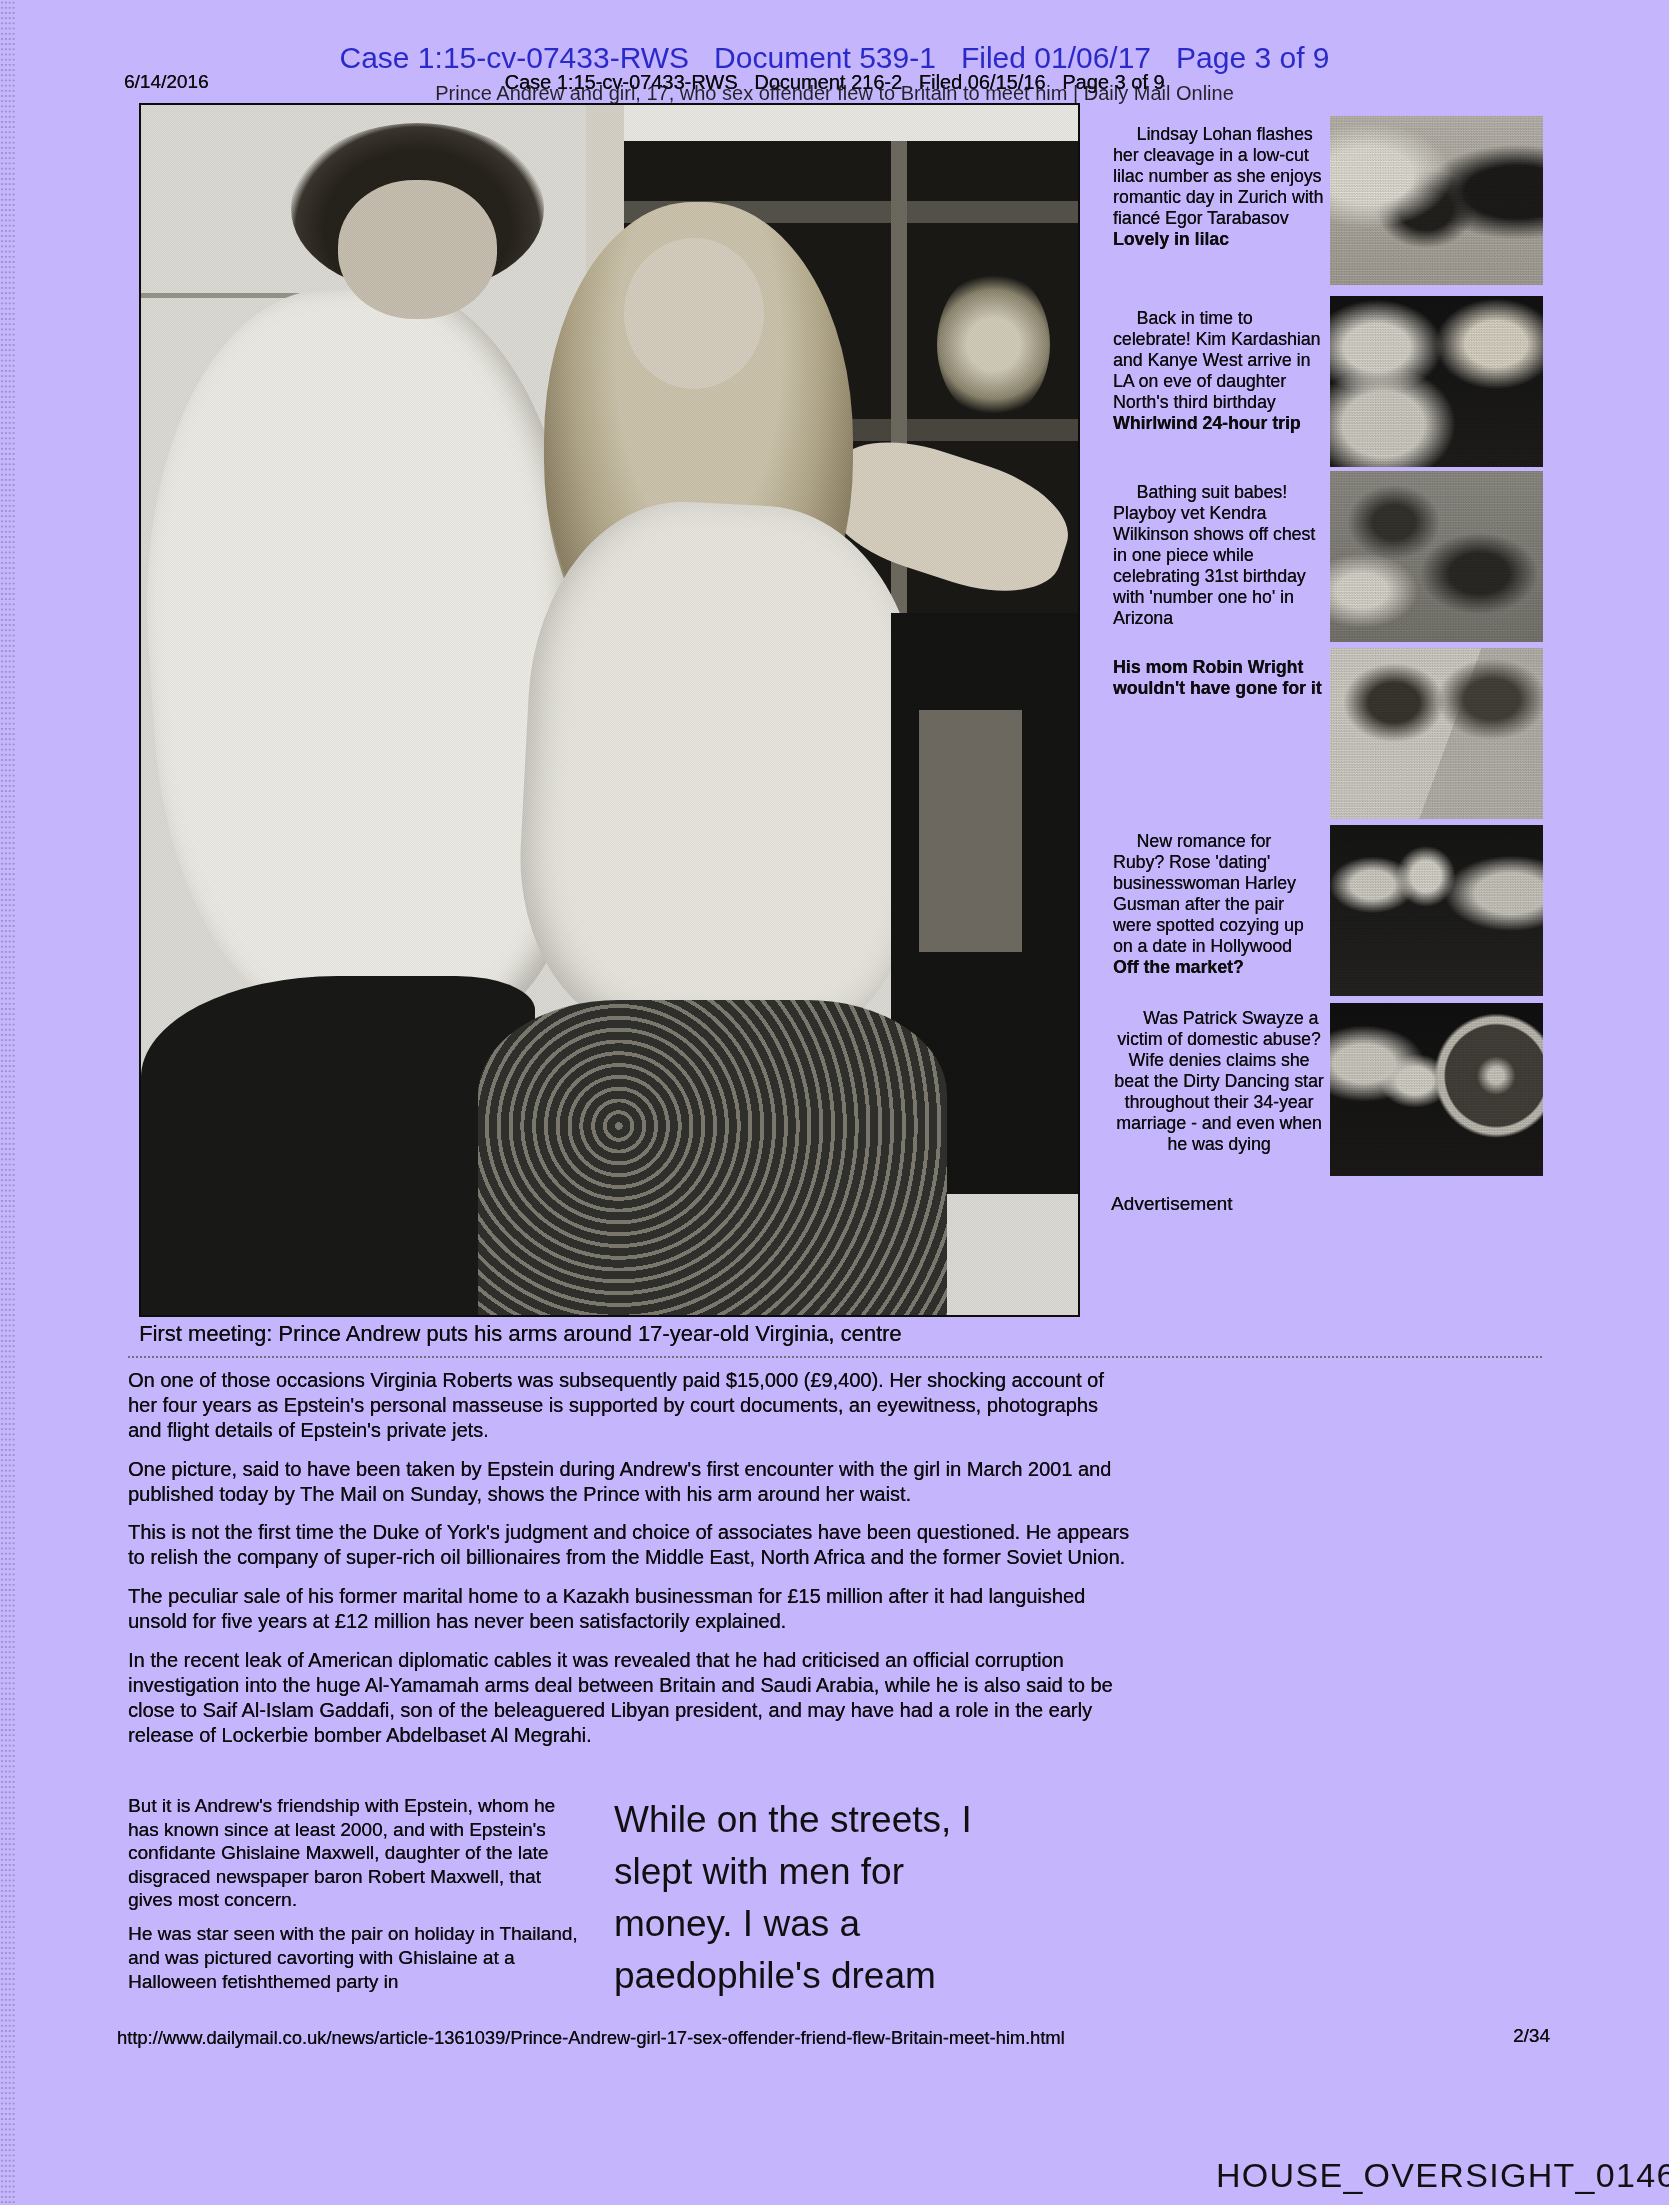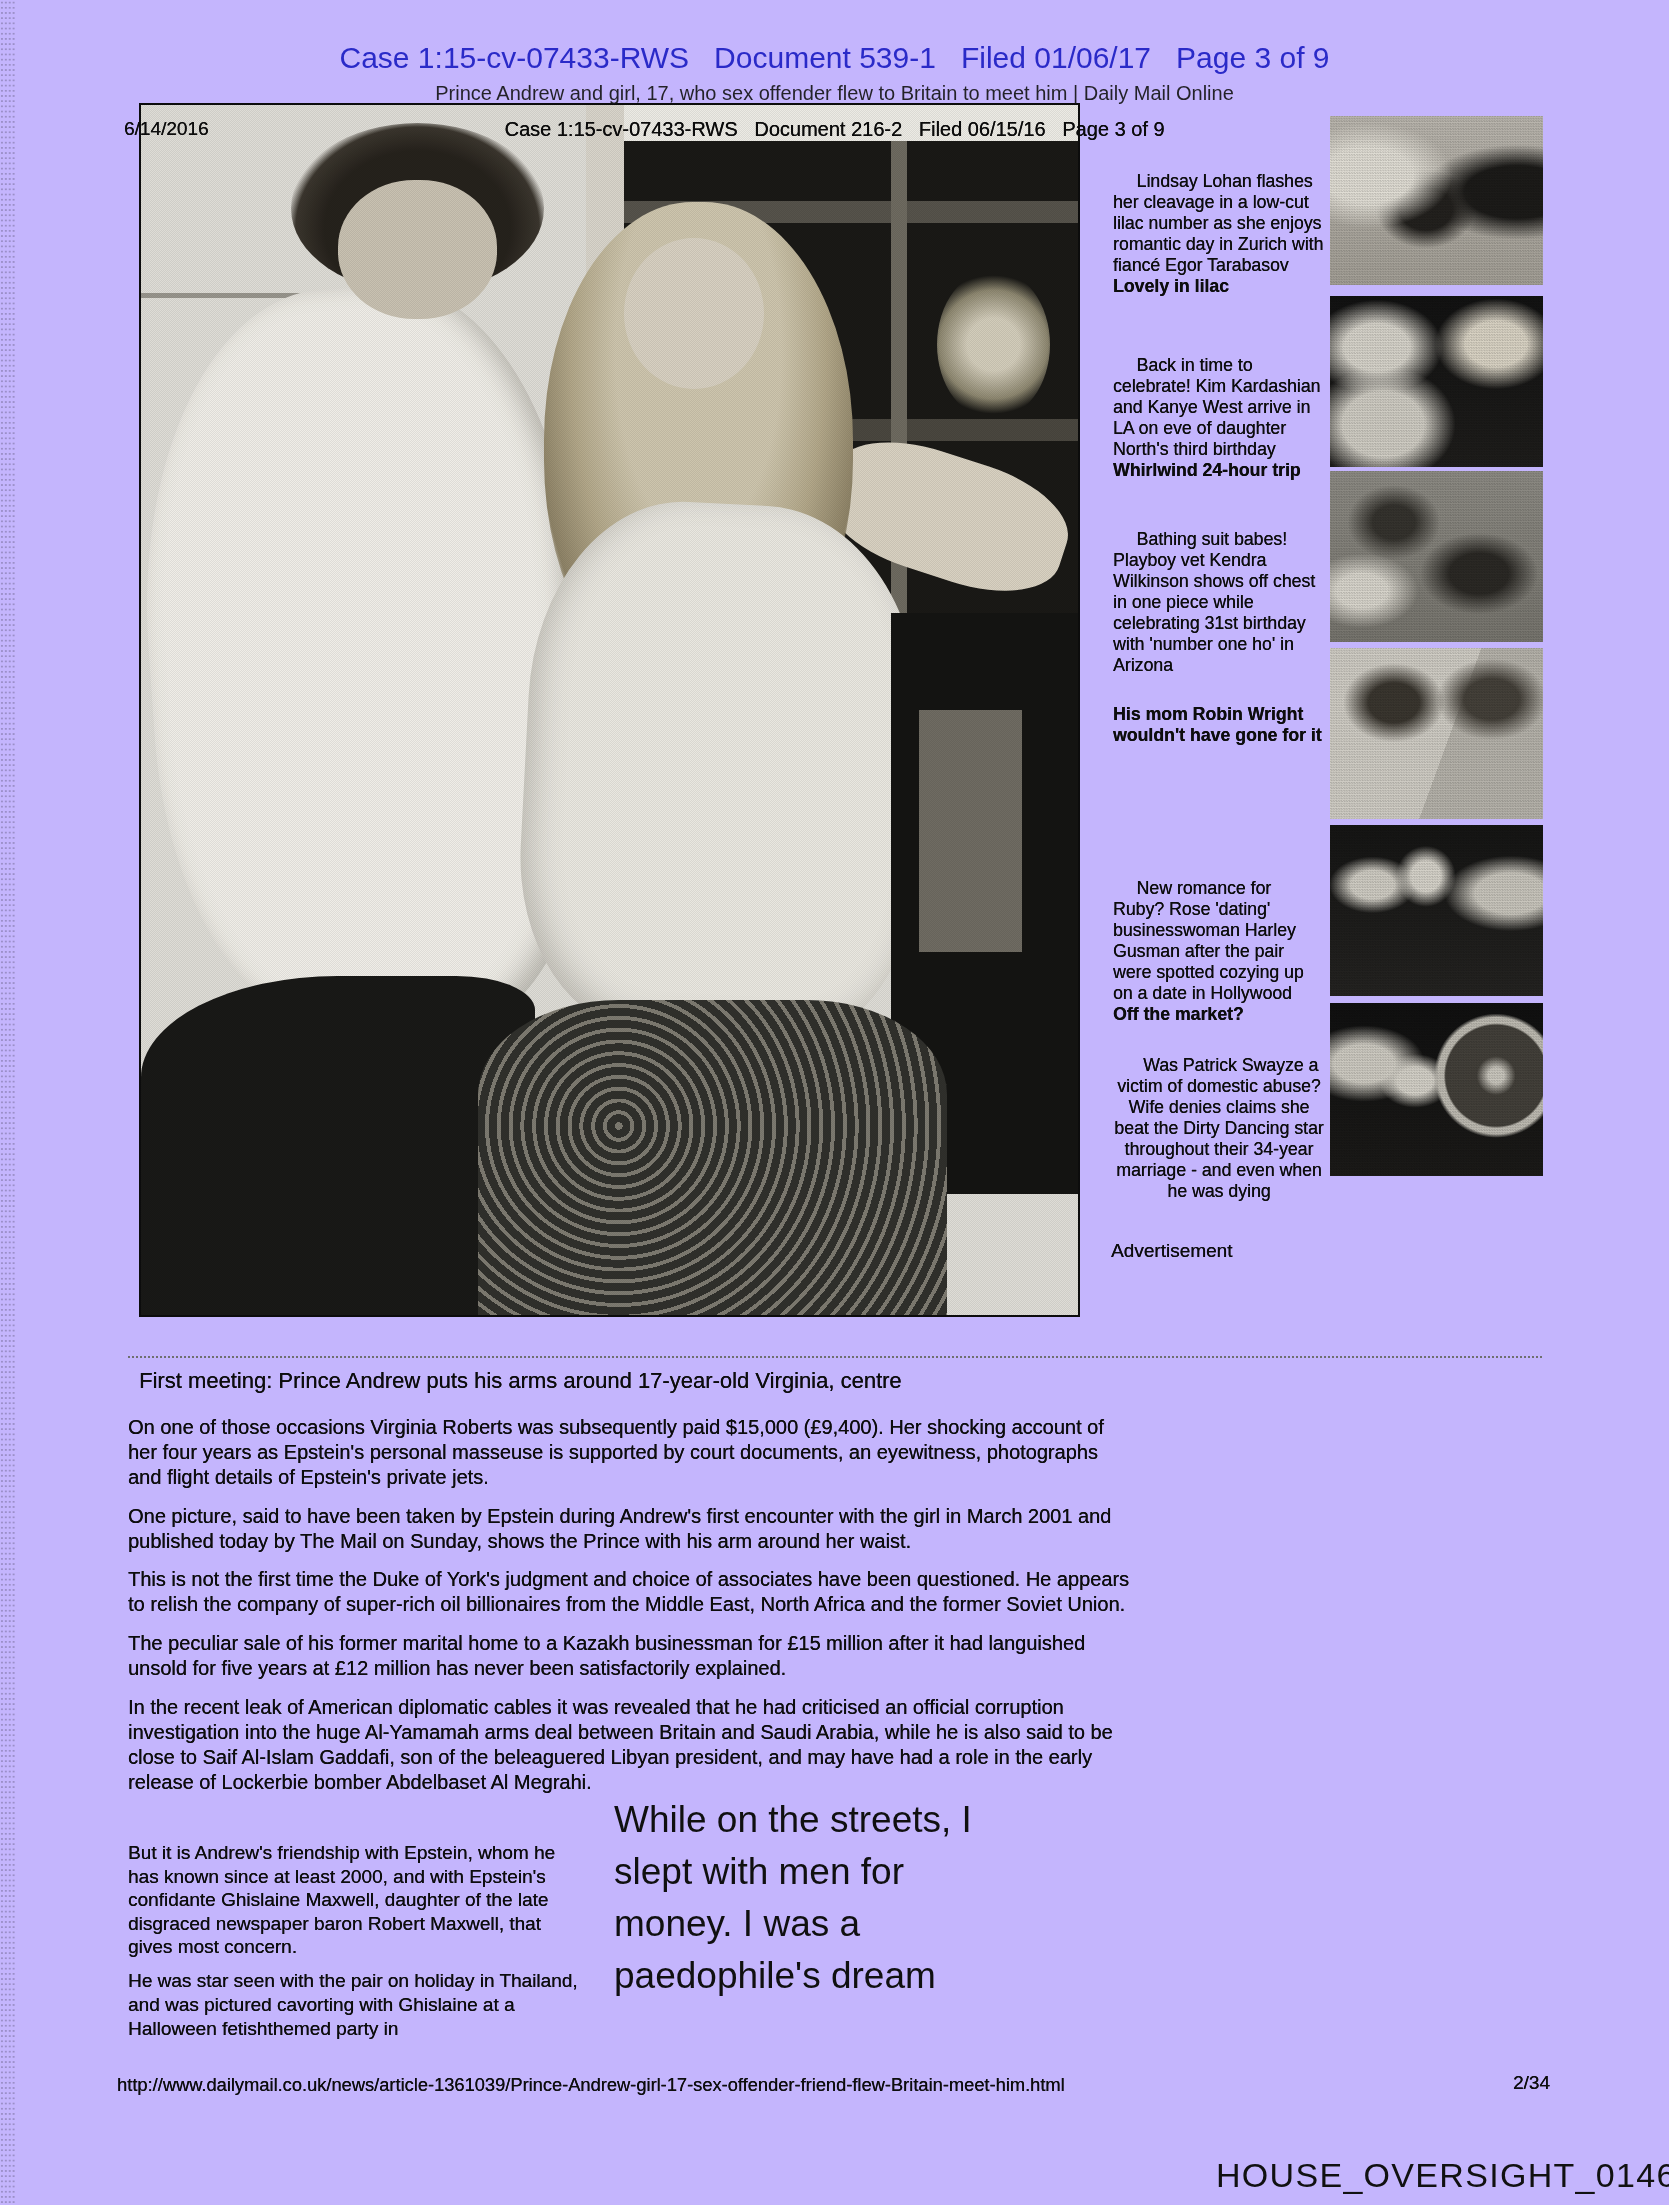--- a/index.html
+++ b/index.html
@@ -1,20 +1,20 @@
 <!DOCTYPE html>
 <html style="font-size:10.5px"><head>
 <meta charset="utf-8">
 <style>
   html,body { margin:0; padding:0; background:#e9e9e9; }
   .page {
     position:relative; width:1669px; height:2205px; background:#c4b5fd;
     font-family:"Liberation Sans", sans-serif; color:#0d0d0d; overflow:hidden;
   }
-  .ink  { text-shadow: 0.2px 0 currentColor; margin-top: 47px; }
+  .ink  { text-shadow: 0.2px 0 currentColor; }
   .pre  { white-space:pre; }
 
   
   .scan-edge {
     position:absolute; left:0; top:0; width:15.7px; height:100%;
     background-image: radial-gradient(rgba(0,0,0,.38) 0.7px, transparent 0.9px);
     background-size:3.9px 5.2px; opacity:.55;
   }
 
   

